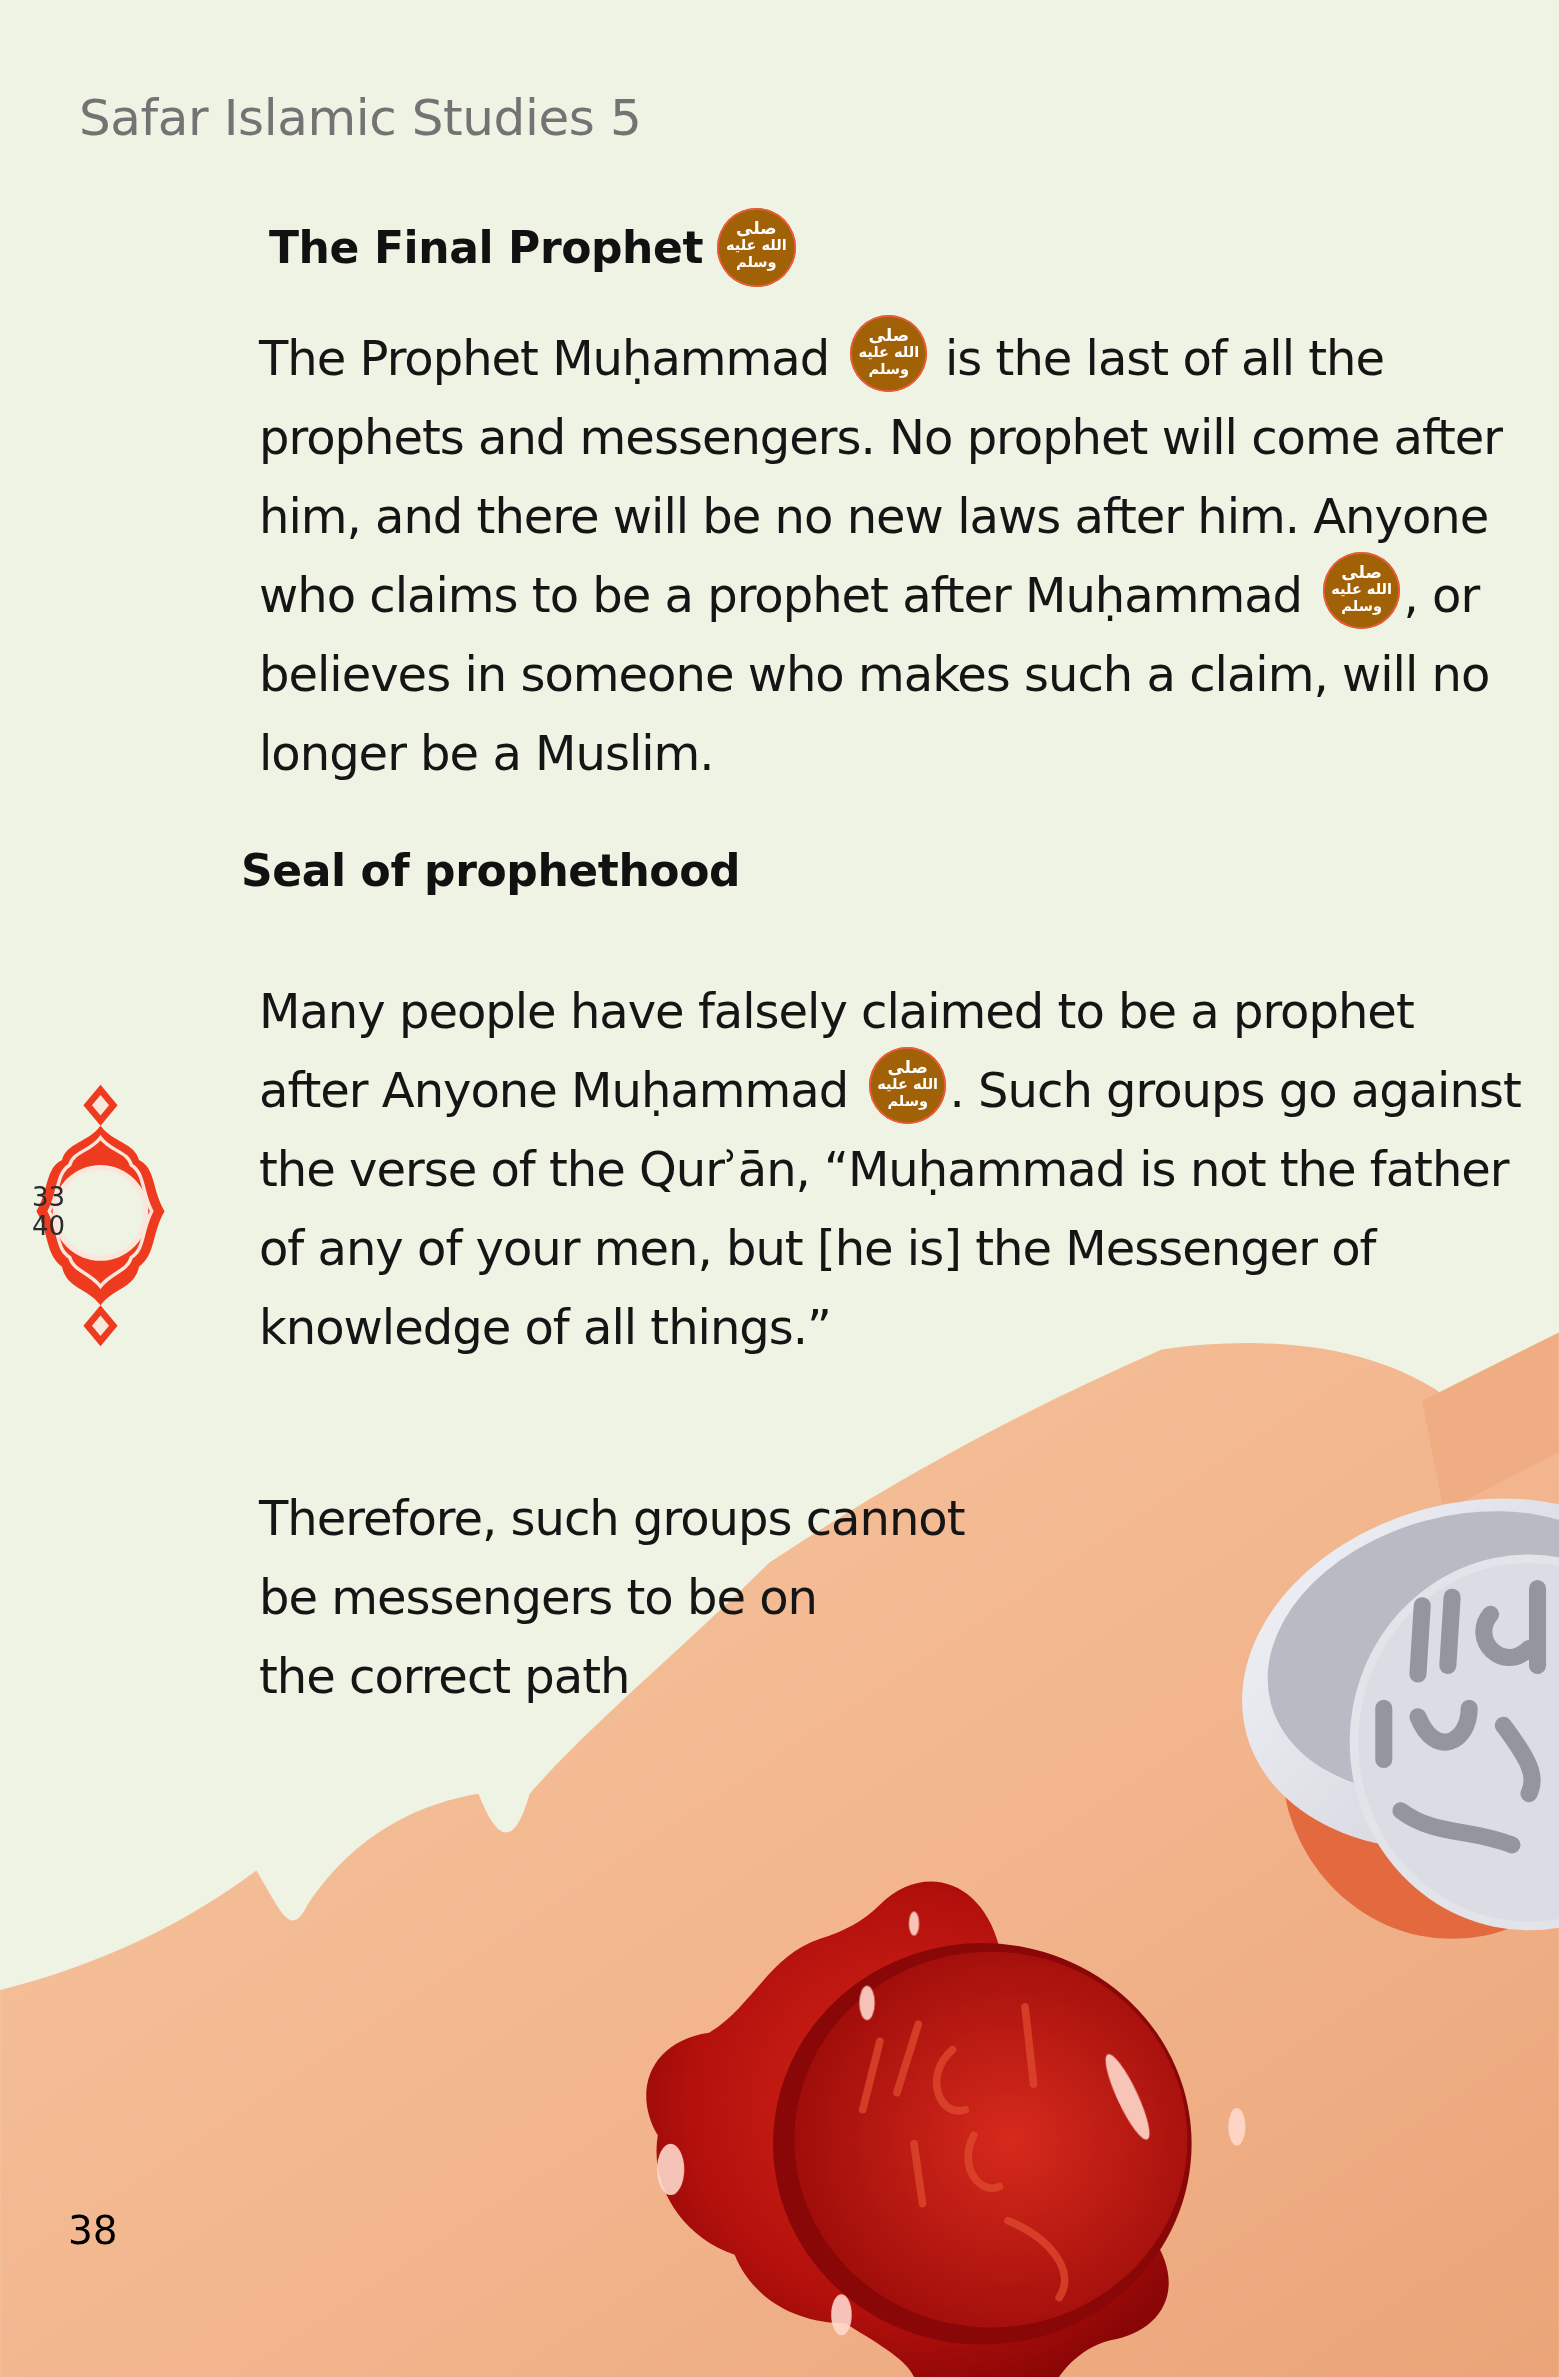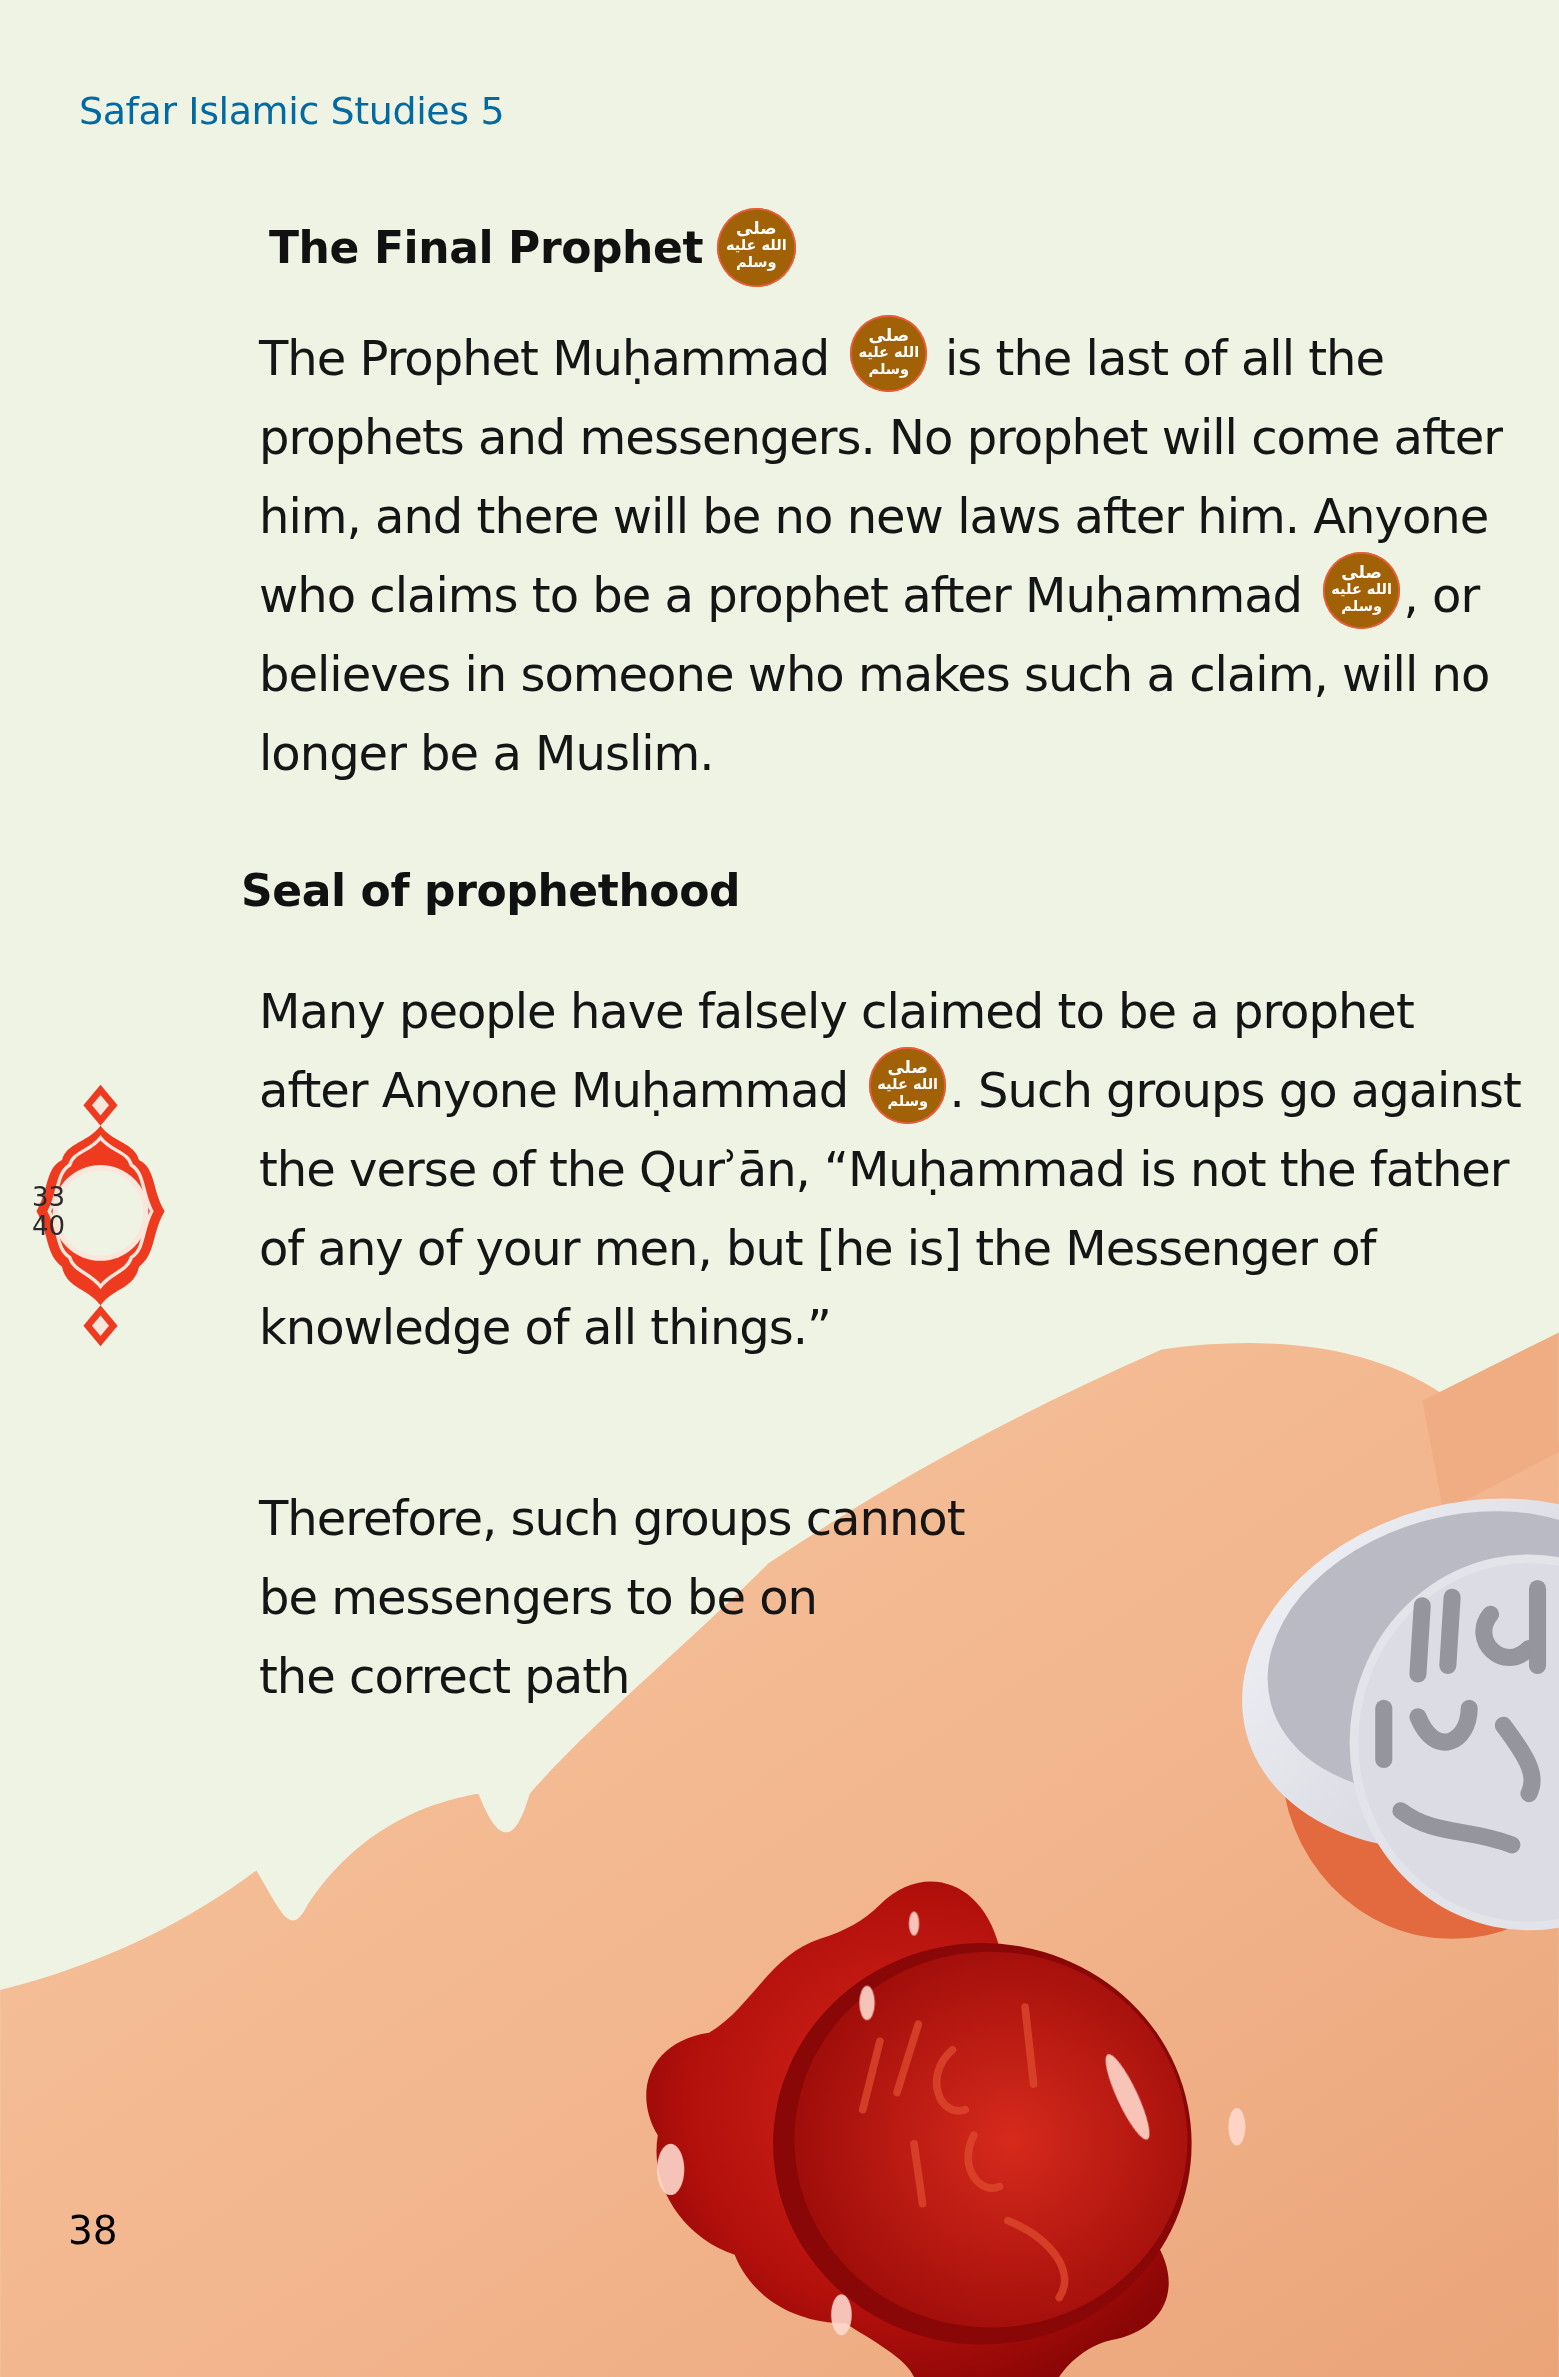--- a/index.html
+++ b/index.html
@@ -6,21 +6,21 @@
   body {
     width: 1559px; height: 2377px; position: relative; overflow: hidden;
     background: #eef3e4;
     font-family: "DejaVu Sans", "Liberation Sans", sans-serif;
     color: #1a1a1a;
   }
   .page-bg { position: absolute; inset: 0; background: #eef3e4; }
   .art { position: absolute; left: 0; top: 0; width: 1559px; height: 2377px; }
   .running-head {
     position: absolute; left: 79px; top: 89px;
-    font-size: 38px; letter-spacing: -0.4px; color: #0369a1;
+    font-size: 50px; letter-spacing: -0.4px; color: #737373;
   }
   .content { position: absolute; left: 241px; top: 0; width: 1213px; }
   .heading {
     position: absolute; left: 0; font-weight: bold; font-size: 44px;
     letter-spacing: -0.4px; color: #111; white-space: nowrap;
     display: flex; align-items: center;
   }
   .para {
     position: absolute; left: 18px; font-size: 48px; line-height: 79px;
     letter-spacing: -1px; color: #151515; white-space: nowrap;
@@ -130,21 +130,21 @@
 
   <div class="para" id="p1" style="top:319px;">
       <span class="line"><span>The Prophet Muḥammad </span><span class="pbuh"><span class="r1">صلى</span><span>الله عليه</span><span>وسلم</span></span><span> is the last of all the</span></span>
       <span class="line"><span>prophets and messengers. No prophet will come after</span></span>
       <span class="line"><span>him, and there will be no new laws after him. Anyone</span></span>
       <span class="line"><span>who claims to be a prophet after Muḥammad </span><span class="pbuh"><span class="r1">صلى</span><span>الله عليه</span><span>وسلم</span></span><span>, or</span></span>
       <span class="line"><span>believes in someone who makes such a claim, will no</span></span>
       <span class="line"><span>longer be a Muslim.</span></span>
     </div>
 
-  <div class="heading" style="top:865px;align-items:center;">
+  <div class="heading" style="top:845px;align-items:center;">
     <span>Seal of prophethood</span>
   </div>
 
   <div class="para" id="p2" style="top:972px;">
       <span class="line"><span>Many people have falsely claimed to be a prophet</span></span>
       <span class="line"><span>after Anyone Muḥammad </span><span class="pbuh"><span class="r1">صلى</span><span>الله عليه</span><span>وسلم</span></span><span>. Such groups go against</span></span>
       <span class="line"><span>the verse of the Qurʾān, “Muḥammad is not the father</span></span>
       <span class="line"><span>of any of your men, but [he is] the Messenger of</span></span>
       <span class="line"><span>knowledge of all things.”</span></span>
     </div>

